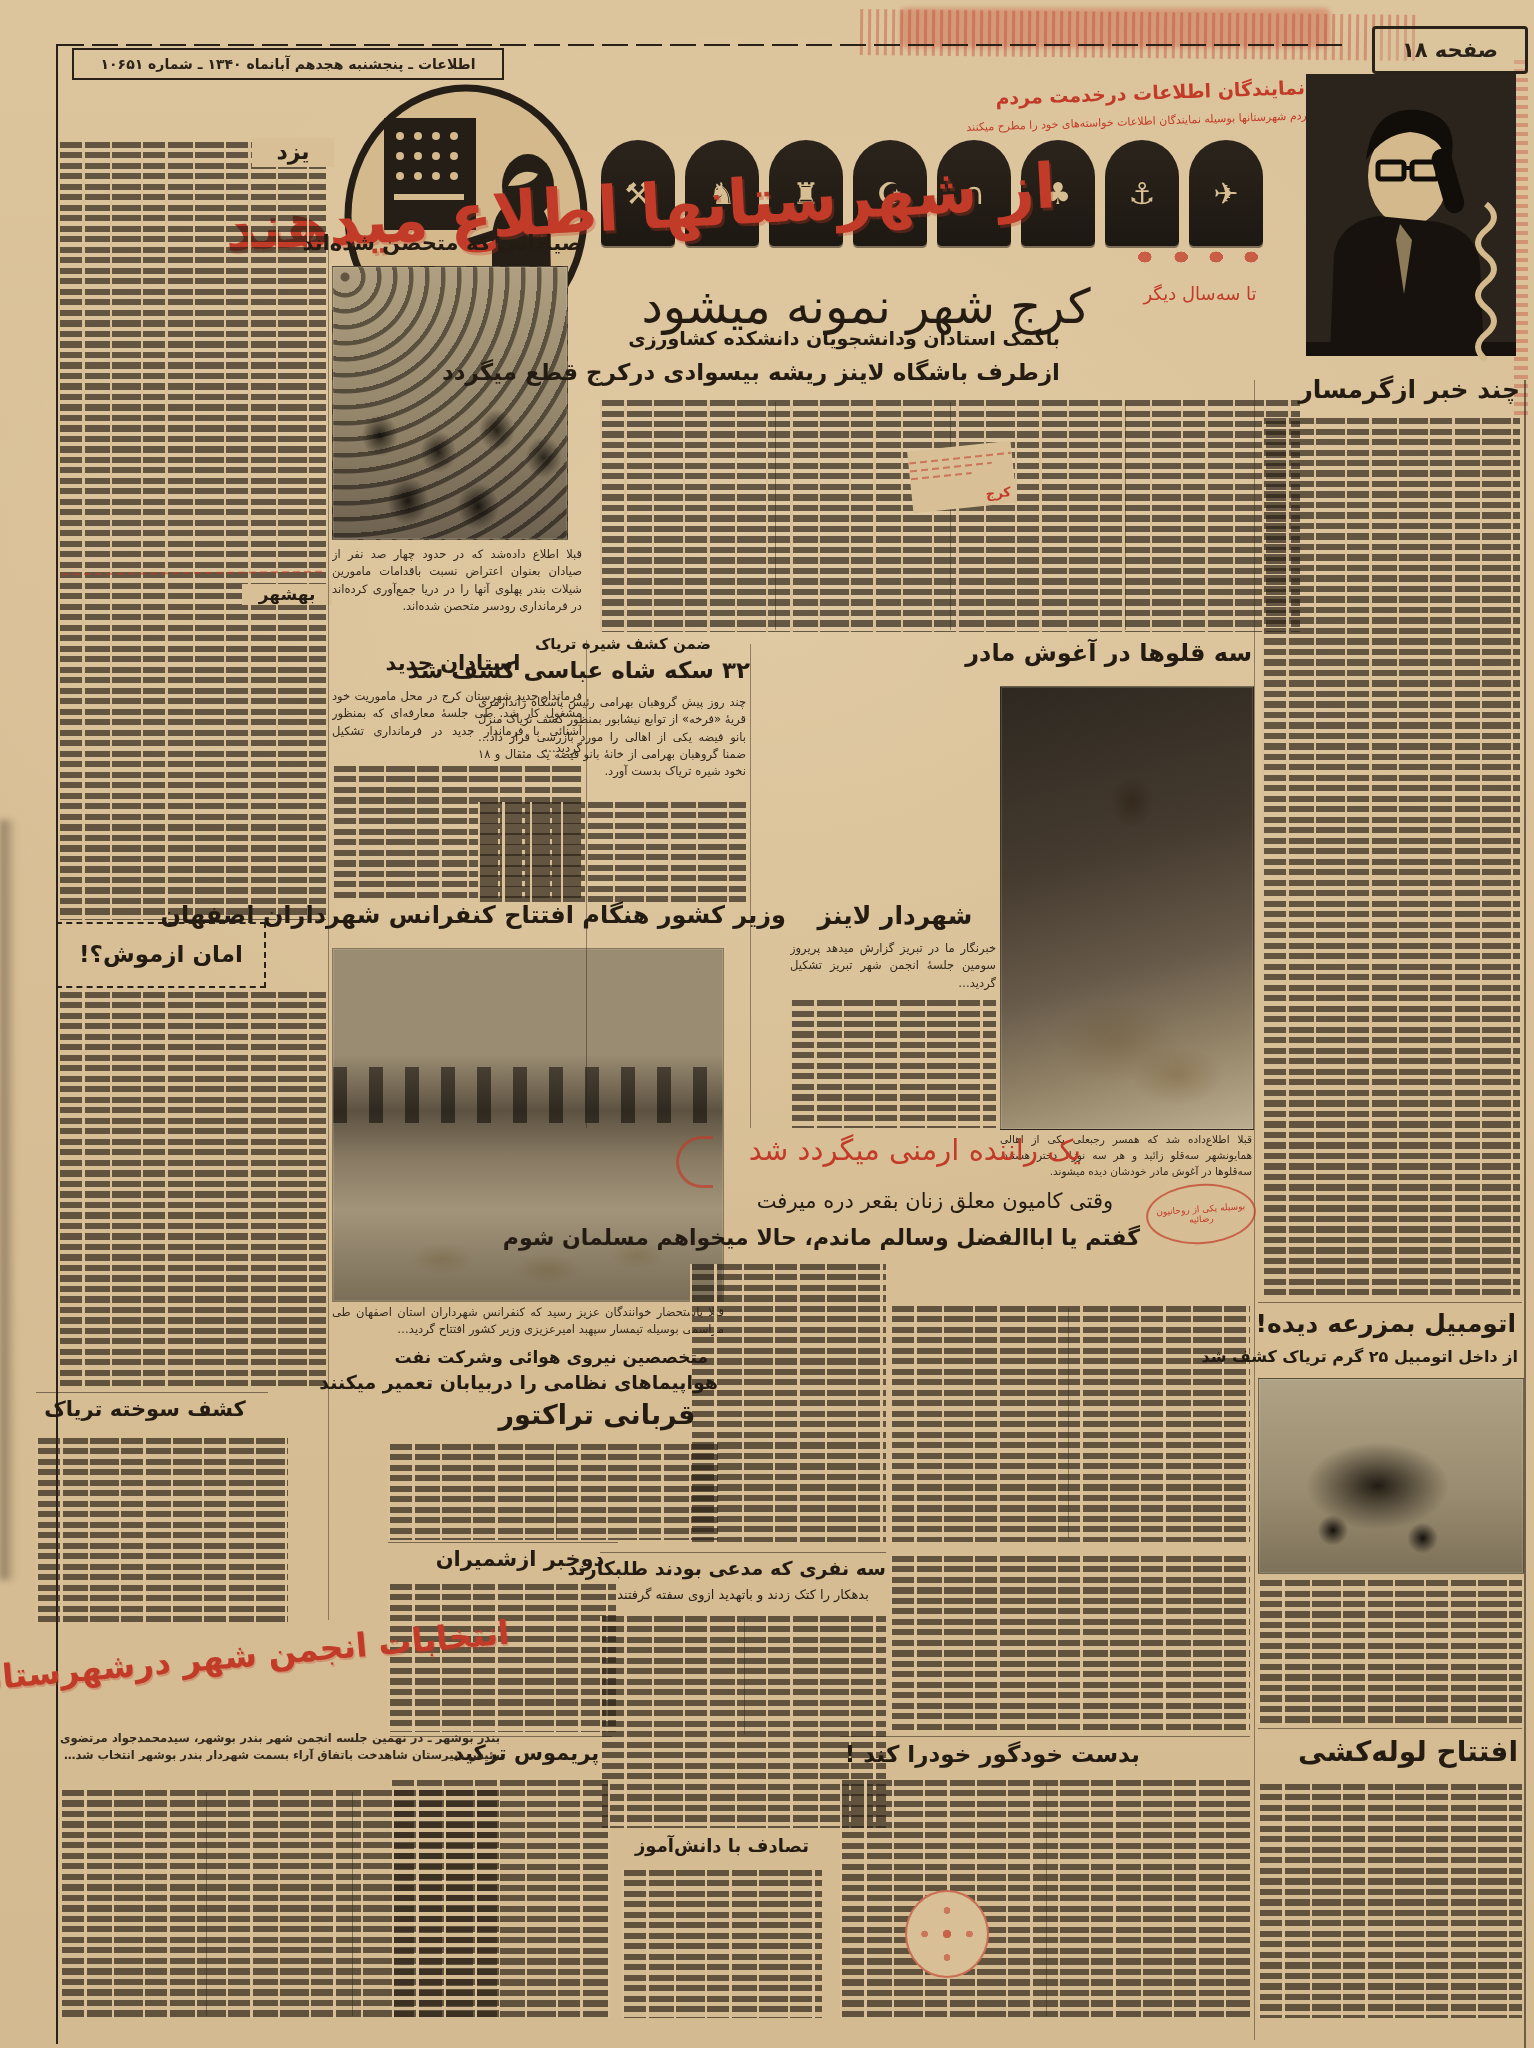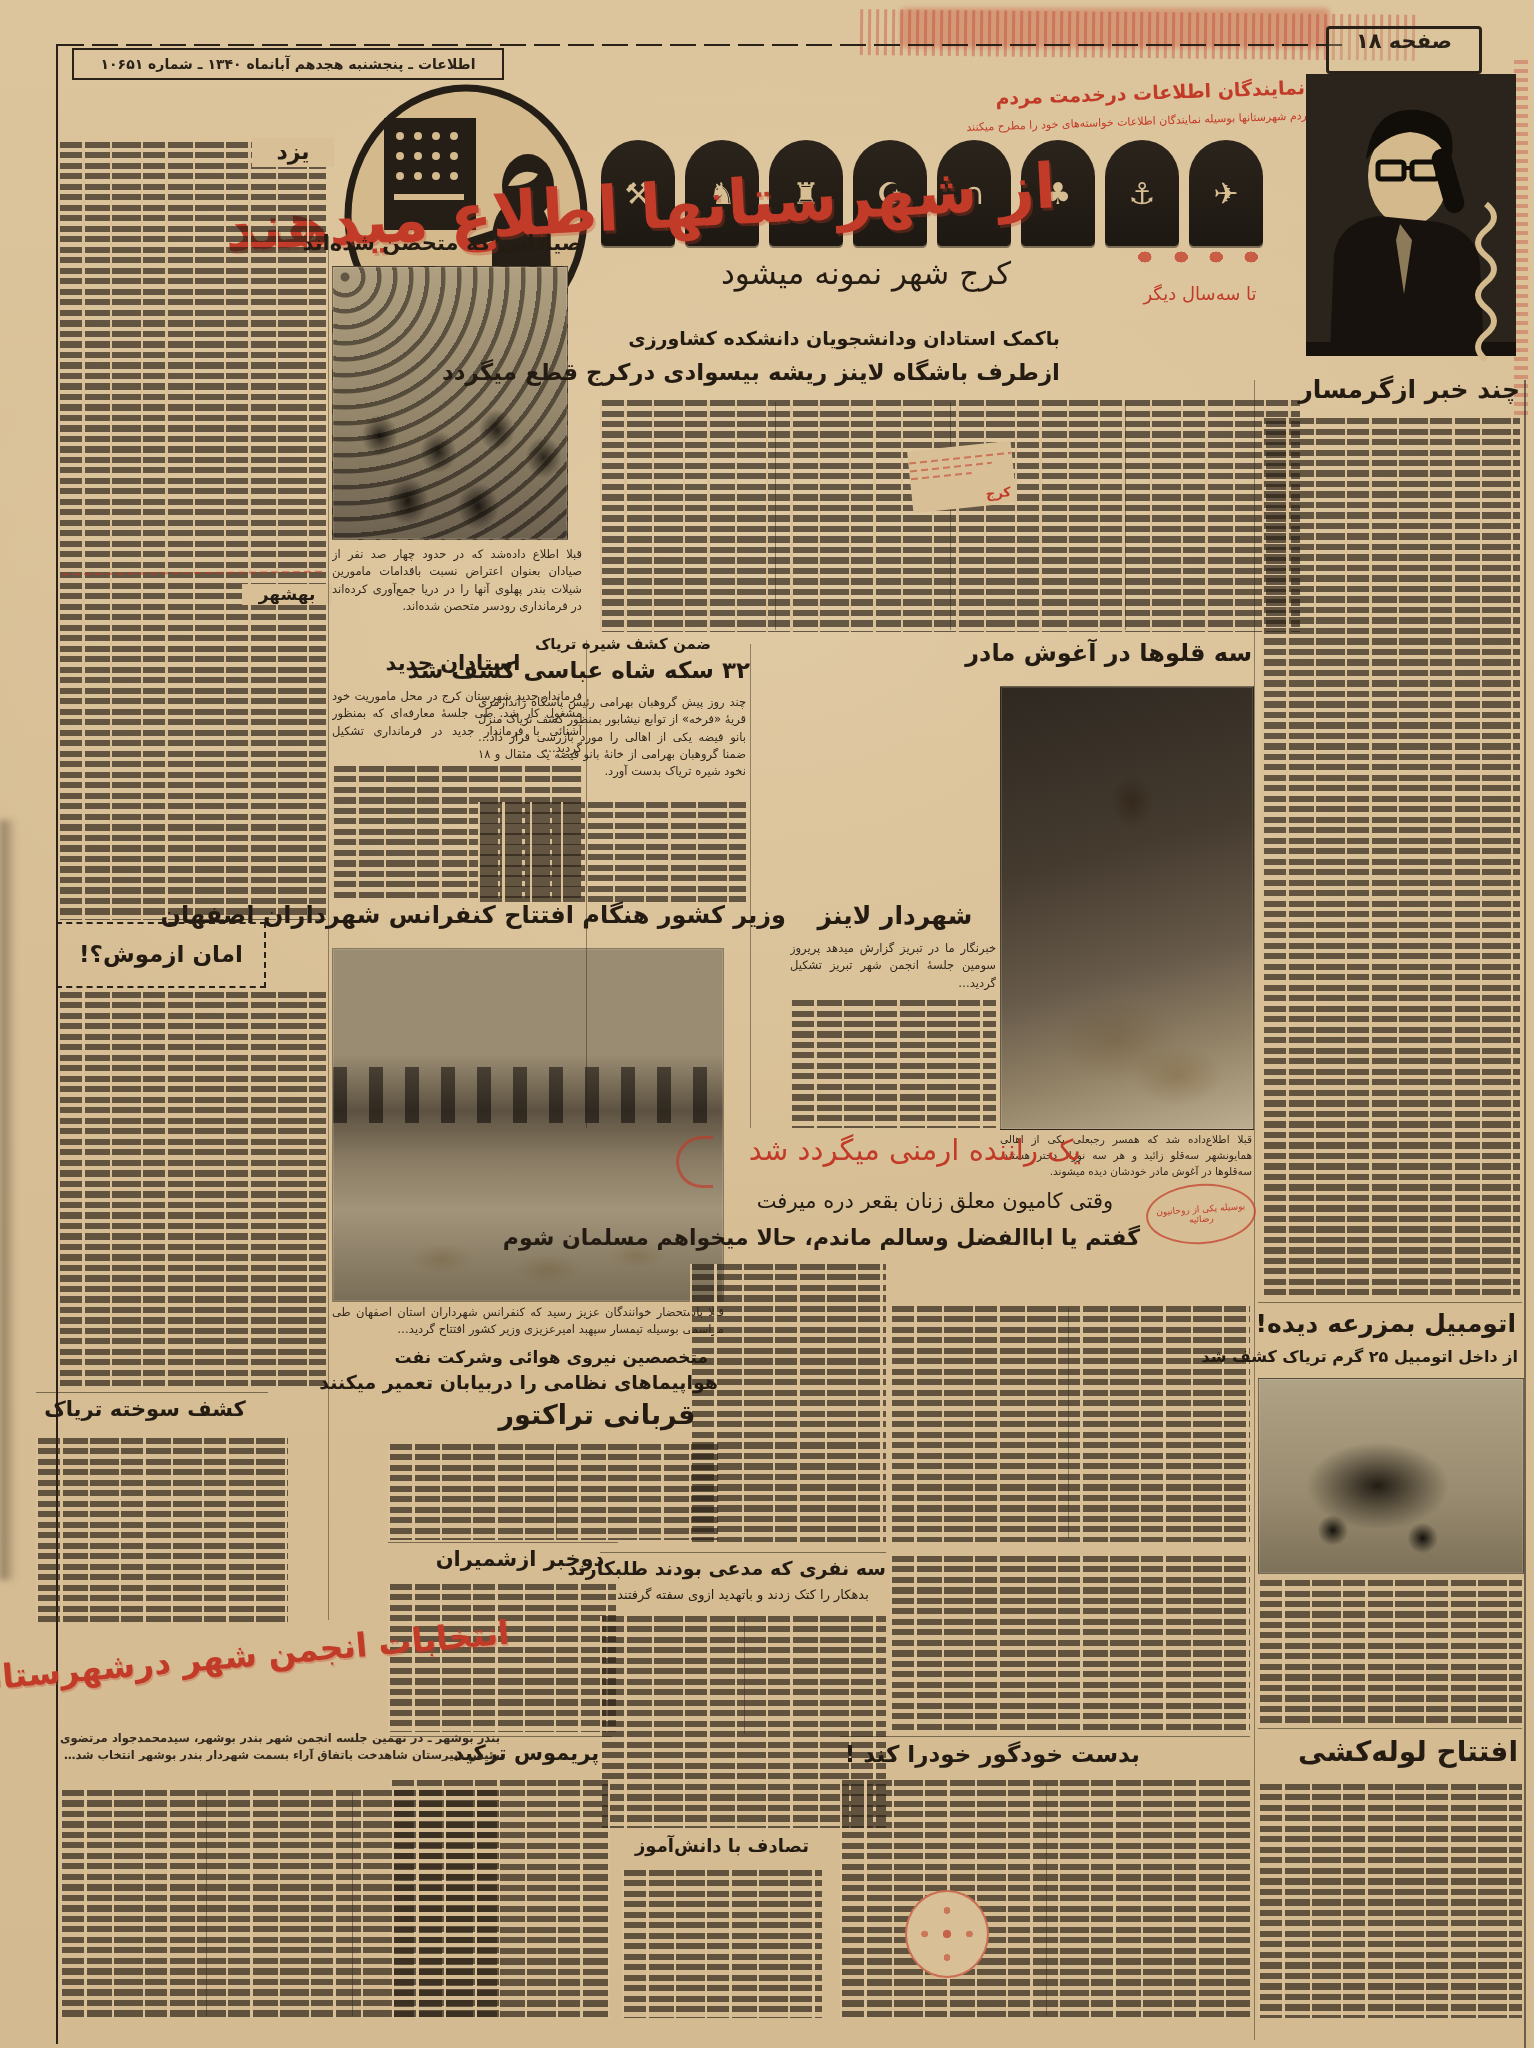--- a/index.html
+++ b/index.html
@@ -41,21 +41,21 @@
   <div class="abs vticks" style="left:1514px;top:60px;width:14px;height:360px;"></div>
   <div class="abs" style="left:0;top:820px;width:16px;height:760px;background:linear-gradient(90deg,rgba(40,30,20,.45),rgba(0,0,0,0));filter:blur(3px);"></div>
 
   <div class="abs" style="left:56px;top:44px;width:2px;height:2000px;background:#2a2218;"></div>
   <div class="abs" style="left:58px;top:44px;width:1290px;height:2px;background:repeating-linear-gradient(90deg,#2a2218 0 26px,rgba(0,0,0,0) 26px 34px);"></div>
   <div class="abs" style="left:1524px;top:380px;width:2px;height:1668px;background:rgba(42,34,24,.6);"></div>
 
   <div class="abs box rtl" style="left:72px;top:40px;width:428px;height:28px;display:flex;align-items:center;justify-content:center;">
     <span style="font-size:14px;font-weight:bold;white-space:nowrap;">اطلاعات ـ پنجشنبه هجدهم آبانماه ۱۳۴۰ ـ شماره ۱۰۶۵۱</span>
   </div>
-  <div class="abs rtl" style="left:1326px;top:26px;width:150px;height:42px;border:3px solid #2a2218;border-radius:4px;display:flex;align-items:flex-start;justify-content:center;background:rgba(220,198,160,.3);">
+  <div class="abs rtl" style="left:1372px;top:26px;width:150px;height:42px;border:3px solid #2a2218;border-radius:4px;display:flex;align-items:center;justify-content:center;background:rgba(220,198,160,.3);">
     <span style="font-size:21px;font-weight:bold;">صفحه ۱۸</span>
   </div>
 
   <div class="abs" style="left:342px;top:82px;width:248px;height:268px;">
     <svg width="248" height="268" viewBox="0 0 248 268">
       <ellipse cx="124" cy="134" rx="118" ry="128" fill="#d3b98c" stroke="#241e16" stroke-width="7"></ellipse>
       <rect x="42" y="36" width="92" height="112" fill="#241e16"></rect>
       <g fill="#d3b98c">
         <circle cx="58" cy="54" r="4"></circle>
           <circle cx="76" cy="54" r="4"></circle>
@@ -144,21 +144,21 @@
          linear-gradient(180deg,#b0a081 0%,#94866b 55%,#6d6150 100%);"></div>
   <div class="abs lead" style="left:332px;top:546px;width:250px;height:100px;">قبلا اطلاع داده‌شد که در حدود چهار صد نفر از صیادان بعنوان اعتراض نسبت باقدامات مامورین شیلات بندر پهلوی آنها را در دریا جمع‌آوری کرده‌اند در فرمانداری رودسر متحصن شده‌اند.</div>
 
   <div class="abs hl" style="left:368px;top:652px;width:170px;font-size:21px;">استادان جدید</div>
   <div class="abs lead" style="left:332px;top:688px;width:250px;height:72px;">فرماندار جدید شهرستان کرج در محل ماموریت خود مشغول کار شد. طی جلسهٔ معارفه‌ای که بمنظور آشنائی با فرماندار جدید در فرمانداری تشکیل گردید…</div>
   <div class="abs lines" style="left:332px;top:766px;width:250px;height:132px;"></div>
 
   <div class="abs" style="left:1128px;top:246px;width:140px;height:22px;
        background:radial-gradient(11px 9px at 12% 50%, rgba(194,58,40,.75) 60%, rgba(0,0,0,0) 62%),radial-gradient(11px 9px at 38% 50%, rgba(194,58,40,.75) 60%, rgba(0,0,0,0) 62%),radial-gradient(11px 9px at 63% 50%, rgba(194,58,40,.75) 60%, rgba(0,0,0,0) 62%),radial-gradient(11px 9px at 88% 50%, rgba(194,58,40,.75) 60%, rgba(0,0,0,0) 62%);"></div>
   <div class="abs hl red" style="left:1135px;top:284px;width:130px;font-size:18px;font-weight:normal;">تا سه‌سال دیگر</div>
-  <div class="abs hl" style="left:600px;top:256px;width:532px;font-size:31px;font-weight:normal;">کرج شهر نمونه میشود</div>
+  <div class="abs hl" style="left:600px;top:280px;width:532px;font-size:48px;font-weight:normal;">کرج شهر نمونه میشود</div>
   <div class="abs hl" style="left:640px;top:328px;width:420px;font-size:19px;">باکمک استادان ودانشجویان دانشکده کشاورزی</div>
   <div class="abs hl" style="left:620px;top:360px;width:440px;font-size:23px;">ازطرف باشگاه لاینز ریشه بیسوادی درکرج قطع میگردد</div>
   <div class="abs lines" style="left:600px;top:400px;width:700px;height:232px;"></div>
   <div class="abs vrule" style="left:775px;top:402px;height:228px;"></div>
   <div class="abs vrule" style="left:950px;top:402px;height:228px;"></div>
   <div class="abs vrule" style="left:1125px;top:402px;height:228px;"></div>
   <div class="abs" style="left:910px;top:446px;width:102px;height:60px;background:#d8bf96;border:1px solid rgba(194,58,40,.0);transform:rotate(-6deg);">
     <div class="stampline" style="margin-top:10px;"></div>
     <div class="stampline" style="margin-top:6px;width:80%;"></div>
     <div class="stampline" style="margin-top:6px;width:60%;margin-right:8px;"></div>

